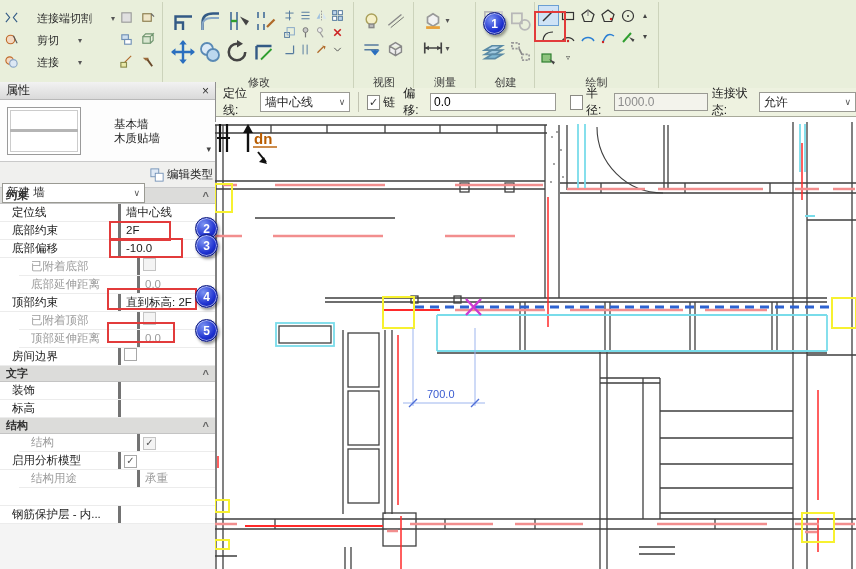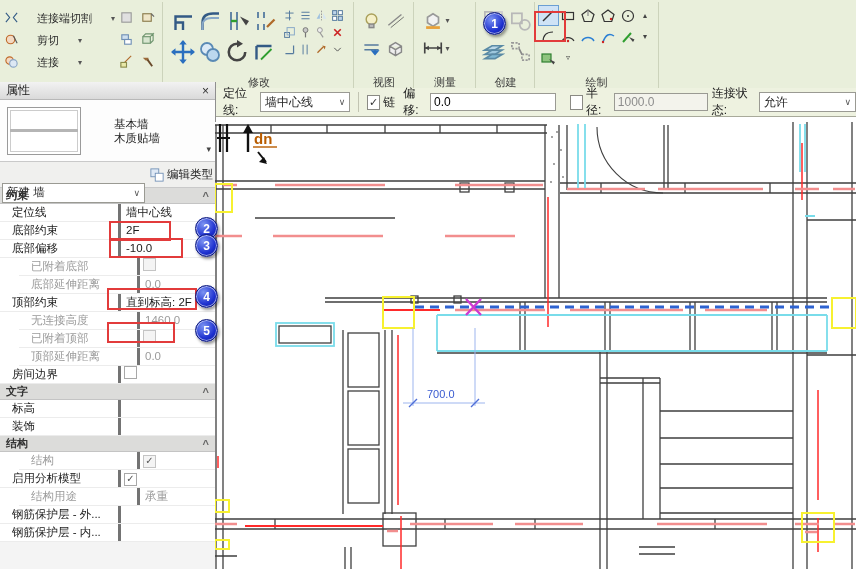--- a/index.html
+++ b/index.html
@@ -505,65 +505,60 @@
         </div>
         <div class="prow dis">
           <div class="plabel">底部延伸距离</div>
           <div class="pvalue"><span class="vtext">0.0</span></div>
         </div>
         <div class="prow">
           <div class="plabel">顶部约束</div>
           <div class="pvalue"><span class="vtext hl">直到标高: 2F</span></div>
         </div>
         <div class="prow dis">
-          <div class="plabel">无连接高度</div>
-          <div class="pvalue"><span class="vtext">1460.0</span></div>
-        </div>
-        <div class="prow dis">
           <div class="plabel">已附着顶部</div>
           <div class="pvalue"><span class="cb"></span></div>
         </div>
         <div class="prow dis">
           <div class="plabel">顶部延伸距离</div>
           <div class="pvalue"><span class="vtext">0.0</span></div>
         </div>
         <div class="prow">
           <div class="plabel">房间边界</div>
           <div class="pvalue"><span class="cb"></span></div>
         </div>
         <div class="pgroup">
           <span>文字</span>
           <span style="color: rgb(102, 102, 102);">^</span>
         </div>
         <div class="prow">
+          <div class="plabel">装饰</div>
+          <div class="pvalue"><span class="vtext"></span></div>
+        </div>
+        <div class="prow">
           <div class="plabel">标高</div>
-          <div class="pvalue"><span class="vtext"></span></div>
-        </div>
-        <div class="prow">
-          <div class="plabel">装饰</div>
           <div class="pvalue"><span class="vtext"></span></div>
         </div>
         <div class="pgroup">
           <span>结构</span>
           <span style="color: rgb(102, 102, 102);">^</span>
         </div>
         <div class="prow dis">
           <div class="plabel">结构</div>
           <div class="pvalue"><span class="cb">✓</span></div>
         </div>
         <div class="prow">
           <div class="plabel">启用分析模型</div>
           <div class="pvalue"><span class="cb">✓</span></div>
         </div>
         <div class="prow dis">
           <div class="plabel">结构用途</div>
           <div class="pvalue"><span class="vtext">承重</span></div>
         </div>
         <div class="prow">
-          <div class="plabel">钢筋保护层 - 外...</div>
           <div class="pvalue"><span class="vtext"></span></div>
         </div>
         <div class="prow">
           <div class="plabel">钢筋保护层 - 内...</div>
           <div class="pvalue"><span class="vtext"></span></div>
         </div>
       </div>
   </div>
 
   <div class="canvas">

